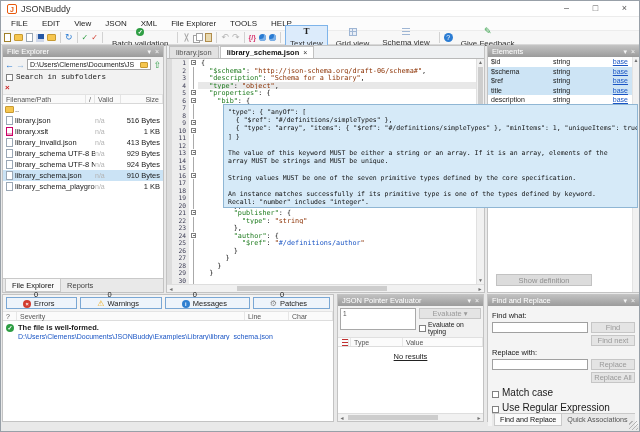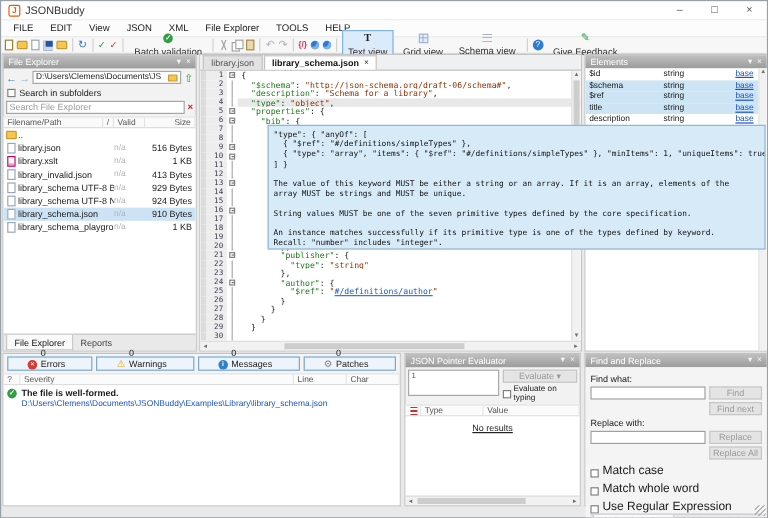--- a/index.html
+++ b/index.html
@@ -57,21 +57,21 @@
   .ph-controls span{line-height:11px;font-size:7px;color:#f5f5f5;}
 
   
   .fe-nav{display:flex;align-items:center;gap:2px;padding:2px;}
   .nav-arrow{font-size:9px;color:#2b7cd3;line-height:10px;}
   .nav-arrow.fwd{color:#8fb7e0;}
   .path-input{flex:1;height:11px;border:1px solid #a6a6a6;background:#fff;font-size:7px;line-height:9px;padding:0 2px;
               display:flex;align-items:center;overflow:hidden;white-space:nowrap;}
   .path-input .i-folder{width:8px;height:6px;margin-left:auto;flex:none;}
   .up-btn{color:#2f9e44;font-size:9px;line-height:10px;}
-  .fe-check{display:flex;align-items:center;gap:3px;padding:1px 3px;font-size:7.5px;}
+  .fe-check{display:flex;align-items:center;gap:3px;padding:1px 3px;font-size:7.5px;font-family:Liberation Mono, monospace;}
   .cb{width:7px;height:7px;border:1px solid #808080;background:#fff;flex:none;display:inline-block;}
   .fe-search{display:flex;align-items:center;gap:2px;padding:1px 2px 2px;}
   .search-input{flex:1;height:11px;border:1px solid #a6a6a6;background:#fff;color:#9a9a9a;font-size:7.5px;line-height:10px;padding:0 2px;overflow:hidden;white-space:nowrap;}
   .clear-x{color:#cc2222;font-weight:bold;font-size:8px;}
   .fe-cols{display:flex;height:10px;background:#fafafa;border-top:1px solid #e2e2e2;border-bottom:1px solid #d8d8d8;
            font-size:7px;color:#555;line-height:9px;}
   .fe-cols span{border-right:1px solid #e4e4e4;padding-left:3px;overflow:hidden;white-space:nowrap;}
   .cw0{flex:1;} .cw1{width:9px;flex:none;} .cw2{width:26px;flex:none;} .cw3{width:42px;flex:none;text-align:right;padding-right:3px;}
   .file-list{flex:1;background:#fff;overflow:hidden;font-size:7.5px;}
   .file-row{display:flex;height:11px;align-items:center;}
@@ -94,21 +94,21 @@
   .eline{display:flex;height:7.5px;line-height:7.5px;font:6.8px "DejaVu Sans Mono",monospace;}
   .e-book{width:5px;background:#dcdcdc;flex:none;}
   .e-num{width:17px;background:#ededed;color:#3a3a52;text-align:right;padding-right:3px;font-size:6.3px;flex:none;}
   .e-fold{width:9px;flex:none;display:flex;justify-content:center;align-items:center;}
   .fold-box{width:5px;height:5px;border:1px solid #808080;background:#fff;position:relative;}
   .fold-box::after{content:"";position:absolute;left:0.5px;right:0.5px;top:1.2px;height:1px;background:#707070;}
   .fold-line{width:1px;height:100%;background:#aaa;}
   .e-text{flex:1;white-space:pre;overflow:hidden;}
   .eline.cur .e-text{background:#e8e8e8;}
   .sk{color:var(--key);} .ss{color:var(--string);} .sp{color:#1a1a1a;}
-  .sl{color:var(--link);text-decoration:underline;margin-top:18px;}
+  .sl{color:var(--link);margin-top:18px;}
   .vscroll{position:absolute;right:0;top:0;bottom:0;width:8px;background:#f1f1f1;border-left:1px solid #e0e0e0;}
   .vs-arrow{position:absolute;left:0;right:0;text-align:center;font-size:5px;color:#707070;line-height:7px;}
   .vs-thumb{position:absolute;left:1px;right:1px;top:8px;height:46px;background:#cdcdcd;}
   .hscroll{height:8px;background:#f1f1f1;border-top:1px solid #dedede;position:relative;flex:none;}
   .hs-thumb{position:absolute;left:70px;width:150px;top:1px;bottom:1px;background:#cdcdcd;}
   .hs-arrow{position:absolute;top:0;font-size:5px;color:#707070;line-height:8px;width:8px;text-align:center;}
 
   
   .tooltip{position:absolute;left:222px;top:103px;width:415px;height:104px;background:var(--tooltip_bg);
            border:1px solid #8fb6d4;z-index:50;font:6.5px/8.2px "DejaVu Sans Mono",monospace;color:#111;
@@ -258,21 +258,20 @@
         <span>D:\Users\Clemens\Documents\JS</span>
         <span class="i-folder"></span>
       </span>
       <span class="up-btn">⇧</span>
     </div>
     <div class="fe-check">
       <span class="cb"></span>
       <span>Search in subfolders</span>
     </div>
     <div class="fe-search">
-      <span class="search-input">Search File Explorer</span>
       <span class="clear-x">×</span>
     </div>
     <div class="fe-cols" id="fe-cols">
         <span class="cw0">Filename/Path</span>
         <span class="cw1">/</span>
         <span class="cw2">Valid</span>
         <span class="cw3">Size</span>
       </div>
     <div class="file-list" id="file-list">
         <div class="file-row">
@@ -649,20 +648,21 @@
           </div>
           <div class="el-row hl">
             <span class="el-name">default</span>
             <span class="el-type"></span>
             <span class="el-link">base</span>
           </div>
         </div>
       <div class="el-scroll">
         <span class="vs-arrow" style="top:0;">▲</span>
       </div>
+      <span class="show-def">Show definition</span>
     </div>
   </div>
 
   <div class="tooltip" id="schema-tooltip">"type": { "anyOf": [
   { "$ref": "#/definitions/simpleTypes" },
   { "type": "array", "items": { "$ref": "#/definitions/simpleTypes" }, "minItems": 1, "uniqueItems": true }
 ] }
 
 The value of this keyword MUST be either a string or an array. If it is an array, elements of the
 array MUST be strings and MUST be unique.
@@ -764,24 +764,20 @@
       <div class="fr-row right">
         <span class="fr-btn">Replace All</span>
       </div>
       <div id="find-options">
           <div class="fr-opt">
             <span class="cb"></span>
             <span>Match case</span>
           </div>
           <div class="fr-opt">
             <span class="cb"></span>
-            <span>Match whole word</span>
-          </div>
-          <div class="fr-opt">
-            <span class="cb"></span>
             <span>Use Regular Expression</span>
           </div>
         </div>
       <div class="fr-tabs" id="find-tabs">
           <span class="fr-tab active">Find and Replace</span>
           <span class="fr-tab">Quick Associations</span>
         </div>
     </div>
   </div>
 

